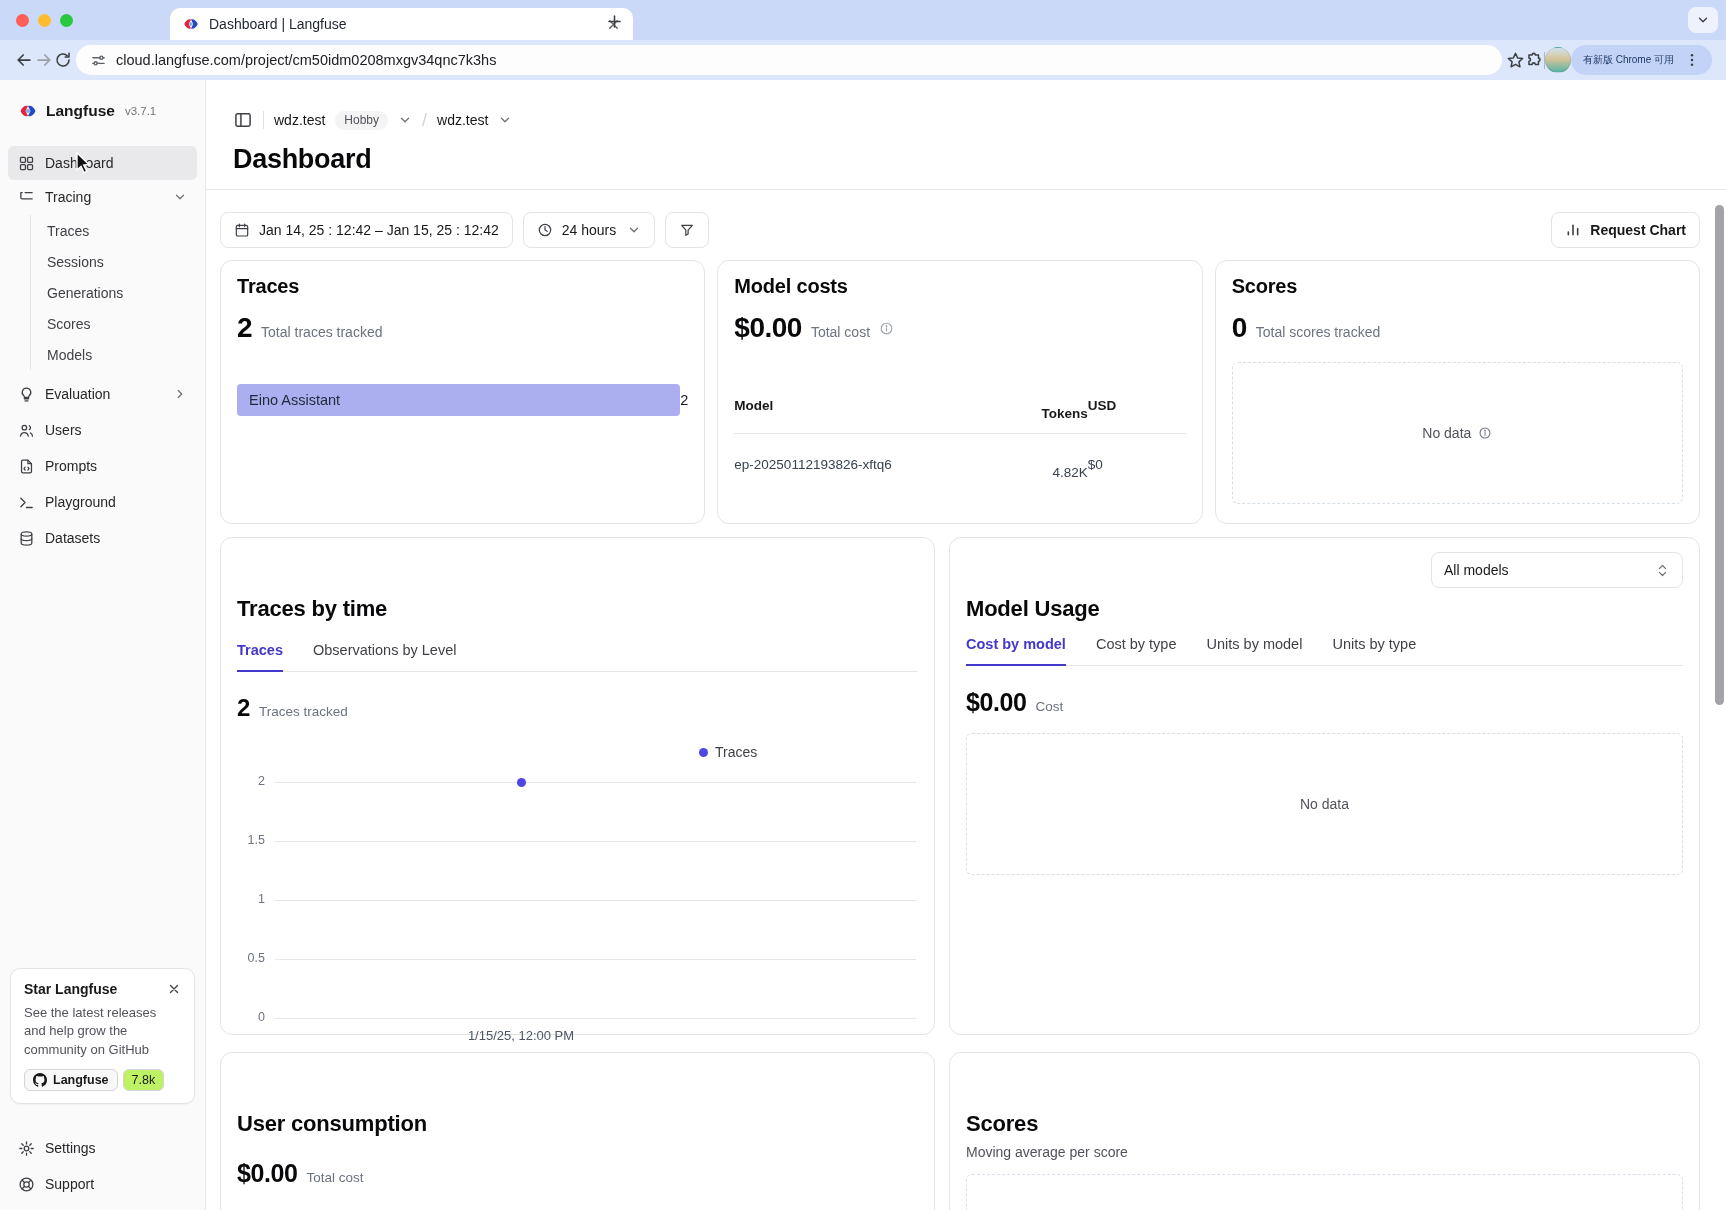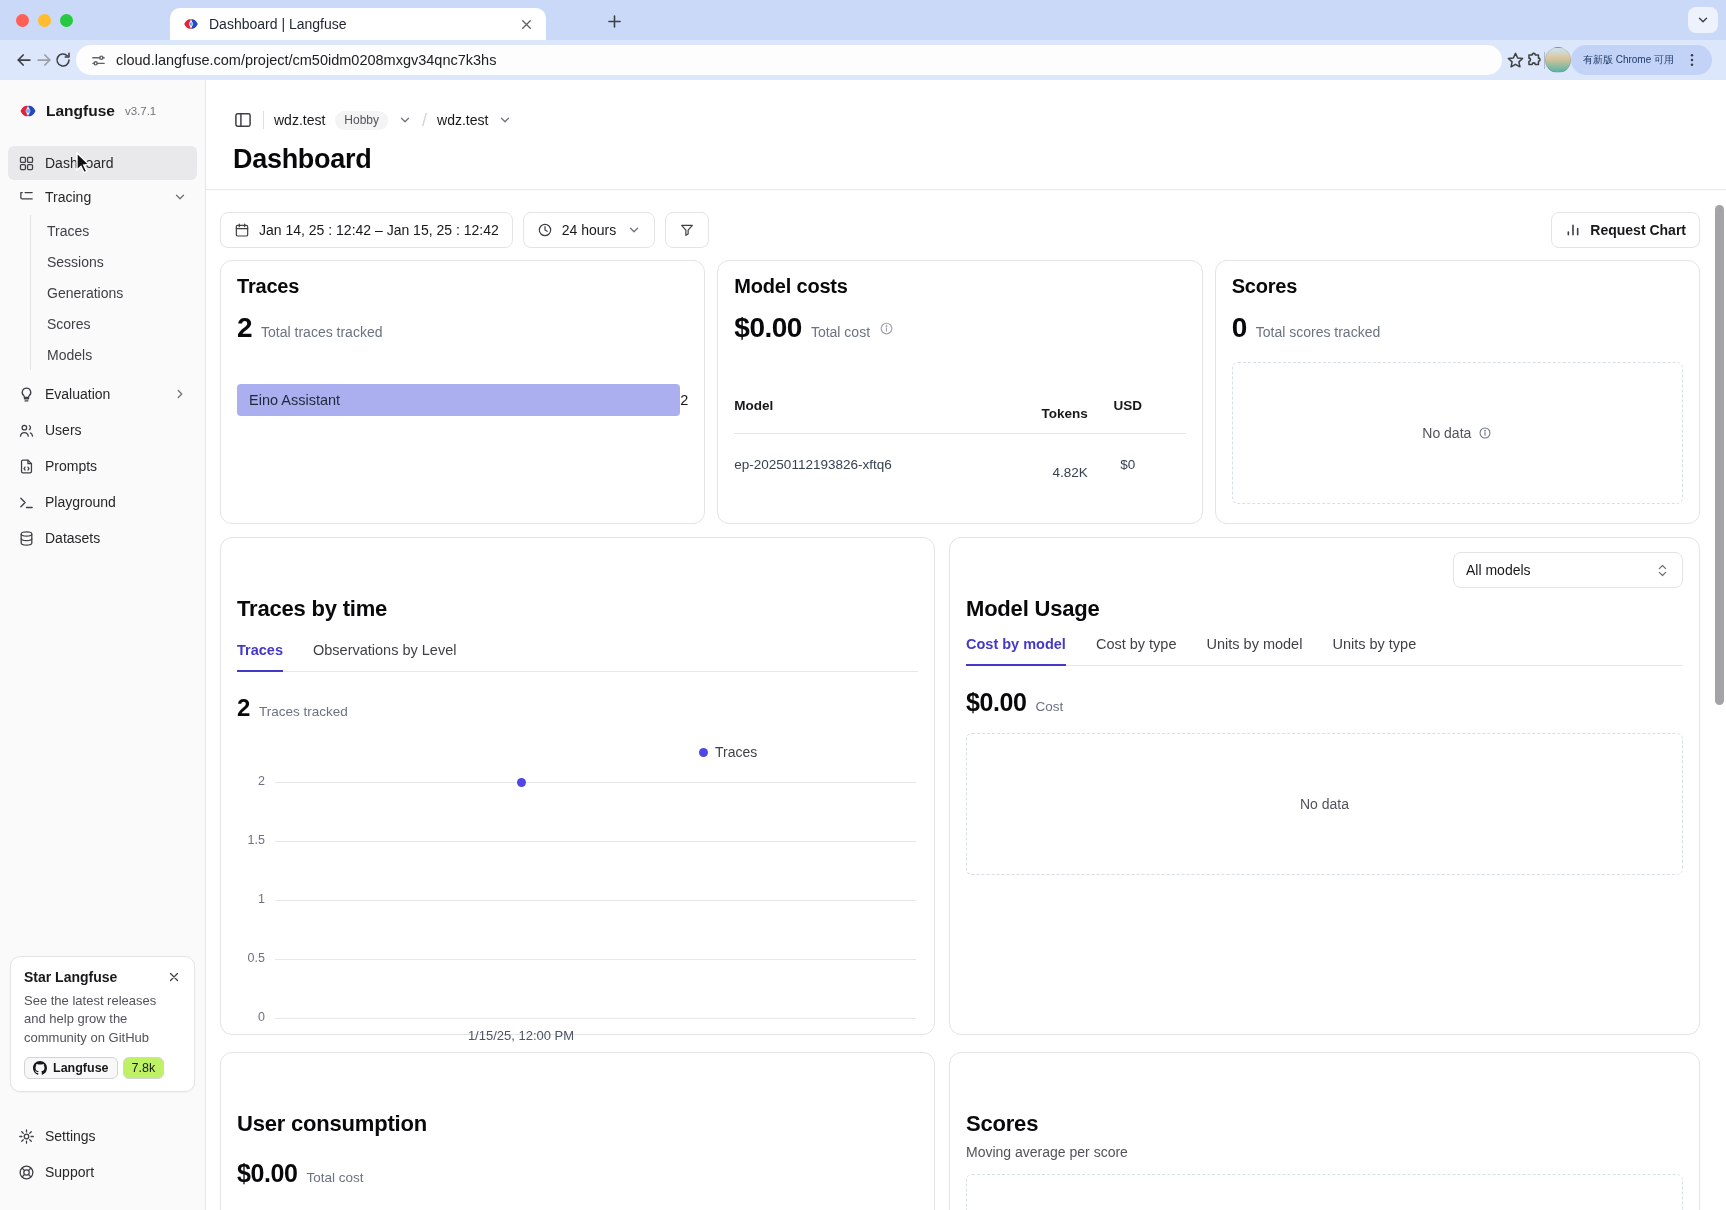--- a/index.html
+++ b/index.html
@@ -9,21 +9,21 @@
     background:#fff; font-family:"Liberation Sans", sans-serif; color:#18181b;
     -webkit-font-smoothing:antialiased;
   }
   svg { display:block; }
 
   
   .tabstrip { height:40px; background:#cbd9f8; position:relative; }
   .lights { position:absolute; left:16px; top:14px; display:flex; gap:9px; }
   .light { width:13px; height:13px; border-radius:50%; }
   .tab {
-    position:absolute; left:170px; top:8px; width:376px; height:32px; background:#fff;
+    position:absolute; left:170px; top:8px; width:463px; height:32px; background:#fff;
     border-radius:10px 10px 0 0; display:flex; align-items:center; gap:9px; padding:0 12px;
   }
   .tab-title { flex:1; font-size:14px; color:#1f2430; white-space:nowrap; overflow:hidden; }
   .newtab { position:absolute; left:603px; top:10px; width:22px; height:22px; color:#3c4043;
     display:flex; align-items:center; justify-content:center; border-radius:50%; }
   .corner-btn { position:absolute; right:8px; top:7px; width:30px; height:26px; border-radius:8px;
     background:rgba(255,255,255,.65); display:flex; align-items:center; justify-content:center; color:#3c4043; }
   .toolbar { height:40px; background:#dde7fc; display:flex; align-items:center; padding:0 14px; }
   .tool-ic { color:#3c4043; display:flex; align-items:center; }
   .tool-ic.dim { color:#9aa0a6; }
@@ -33,21 +33,21 @@
   .tool-divider { width:1px; height:17px; background:#aab6d2; }
   .avatar { width:26px; height:26px; border-radius:50%;
     background:linear-gradient(180deg,#cfe3ef 0%,#d8c49a 45%,#57b3a6 100%); border:1px solid rgba(0,0,0,.08); }
   .update-pill { height:30px; border-radius:15px; background:#c3d3f7; display:flex; align-items:center;
     gap:10px; padding:0 12px; }
   .update-pill span { font-size:10px; font-weight:500; color:#1f3a66; white-space:nowrap; }
 
   
   .app { display:flex; height:1130px; }
   .sidebar { width:206px; background:#fafafa; border-right:1px solid #e6e6e9; display:flex;
-    flex-direction:column; padding:16px 8px 20px; flex-shrink:0; }
+    flex-direction:column; padding:16px 8px 8px; flex-shrink:0; }
   .brand { height:30px; display:flex; align-items:center; gap:8px; padding:0 10px; margin-bottom:20px; }
   .brand-name { font-size:15.5px; font-weight:700; color:#18181b; }
   .brand-ver { font-size:11.5px; color:#71717a; margin-left:2px; }
   .nav-item { height:34px; display:flex; align-items:center; gap:10px; padding:0 10px;
     border-radius:6px; font-size:14px; font-weight:500; color:#27272a; }
   .nav-item.lower { height:36px; }
   .nav-item.active { background:#e9e9eb; }
   .nav-item .lbl { flex:1; }
   .nav-ic { color:#3f3f46; display:flex; }
   .chev { color:#71717a; display:flex; }
@@ -101,21 +101,21 @@
 
   .tbar-row { display:flex; align-items:center; margin-top:40px; }
   .tbar { flex:1; height:32px; background:#abaff0; border-radius:4px; display:flex; align-items:center;
     padding:0 12px; font-size:14.5px; color:#1f2937; }
   .tbar-count { font-size:14.5px; color:#18181b; }
 
   .mtable { margin-top:46px; }
   .mt-head, .mt-row { display:flex; align-items:center; padding-right:18px; }
   .mt-head { font-size:13.5px; font-weight:700; color:#18181b; padding-bottom:12px; border-bottom:1px solid #e7e7ea; }
   .mt-row { font-size:13.5px; color:#374151; padding-top:15px; }
-  .c-model { flex:1; } .c-tok { width:110px; text-align:right;margin-top:16px; } .c-usd { width:80px; text-align:center; }
+  .c-model { flex:1; } .c-tok { width:110px; text-align:right;margin-top:16px; } .c-usd { width:80px; text-align:left; }
 
   .nodata-box { border:1px dashed #d7dfe9; border-radius:6px; display:flex; align-items:center;
     justify-content:center; gap:7px; font-size:14px; color:#52525b; }
   .nodata-box .info { color:#6b7280; display:flex; }
   .box-r1 { margin-top:18px; height:142px; }
 
   .tabs { display:flex; gap:30px; border-bottom:1px solid #e7e7ea; margin-top:20px; }
   .tabs.tight { margin-top:14px; }
   .tab-item { padding-bottom:12px; font-size:14.5px; color:#3f3f46; }
   .tab-item.active { color:#4338ca; font-weight:600; border-bottom:2px solid #4338ca; margin-bottom:-1px; }
@@ -128,21 +128,21 @@
   .chart { position:relative; height:320px; margin-top:16px; }
   .legend { position:absolute; left:462px; top:6px; display:flex; align-items:center; gap:7px;
     font-size:14px; color:#3f3f46; }
   .legend-dot { width:9px; height:9px; border-radius:50%; background:#4f46e5; }
   .gline { position:absolute; left:38px; right:2px; height:1px; background:#e5e7eb; }
   .ytick { position:absolute; left:0; width:28px; text-align:right; font-size:12.5px; color:#6b7280; }
   .dot { position:absolute; width:9px; height:9px; border-radius:50%; background:#4f46e5; }
   .xtick { position:absolute; top:290px; left:284px; transform:translateX(-50%); font-size:13px; color:#4b5563; white-space:nowrap; }
 
   .mu-head { display:flex; align-items:flex-start; justify-content:space-between; }
-  .select { width:230px; height:36px; border:1px solid #e4e4e7; border-radius:8px; background:#fff;
+  .select { width:252px; height:36px; border:1px solid #e4e4e7; border-radius:8px; background:#fff;
     display:flex; align-items:center; justify-content:space-between; padding:0 12px; font-size:14px;
     font-weight:500; color:#18181b; }
   .box-mu { margin-top:16px; height:142px; }
   .box-tall { margin-top:14px; height:230px; align-items:flex-start; padding-top:62px; }
   .subtitle { margin-top:7px; font-size:14px; color:#52525b; }
 
   
   .scroll-thumb { position:absolute; right:2px; top:205px; width:9px; height:500px; border-radius:5px;
     background:#a3a3a8; }
   .cursor { position:absolute; left:74px; top:152px; z-index:50; pointer-events:none; }

